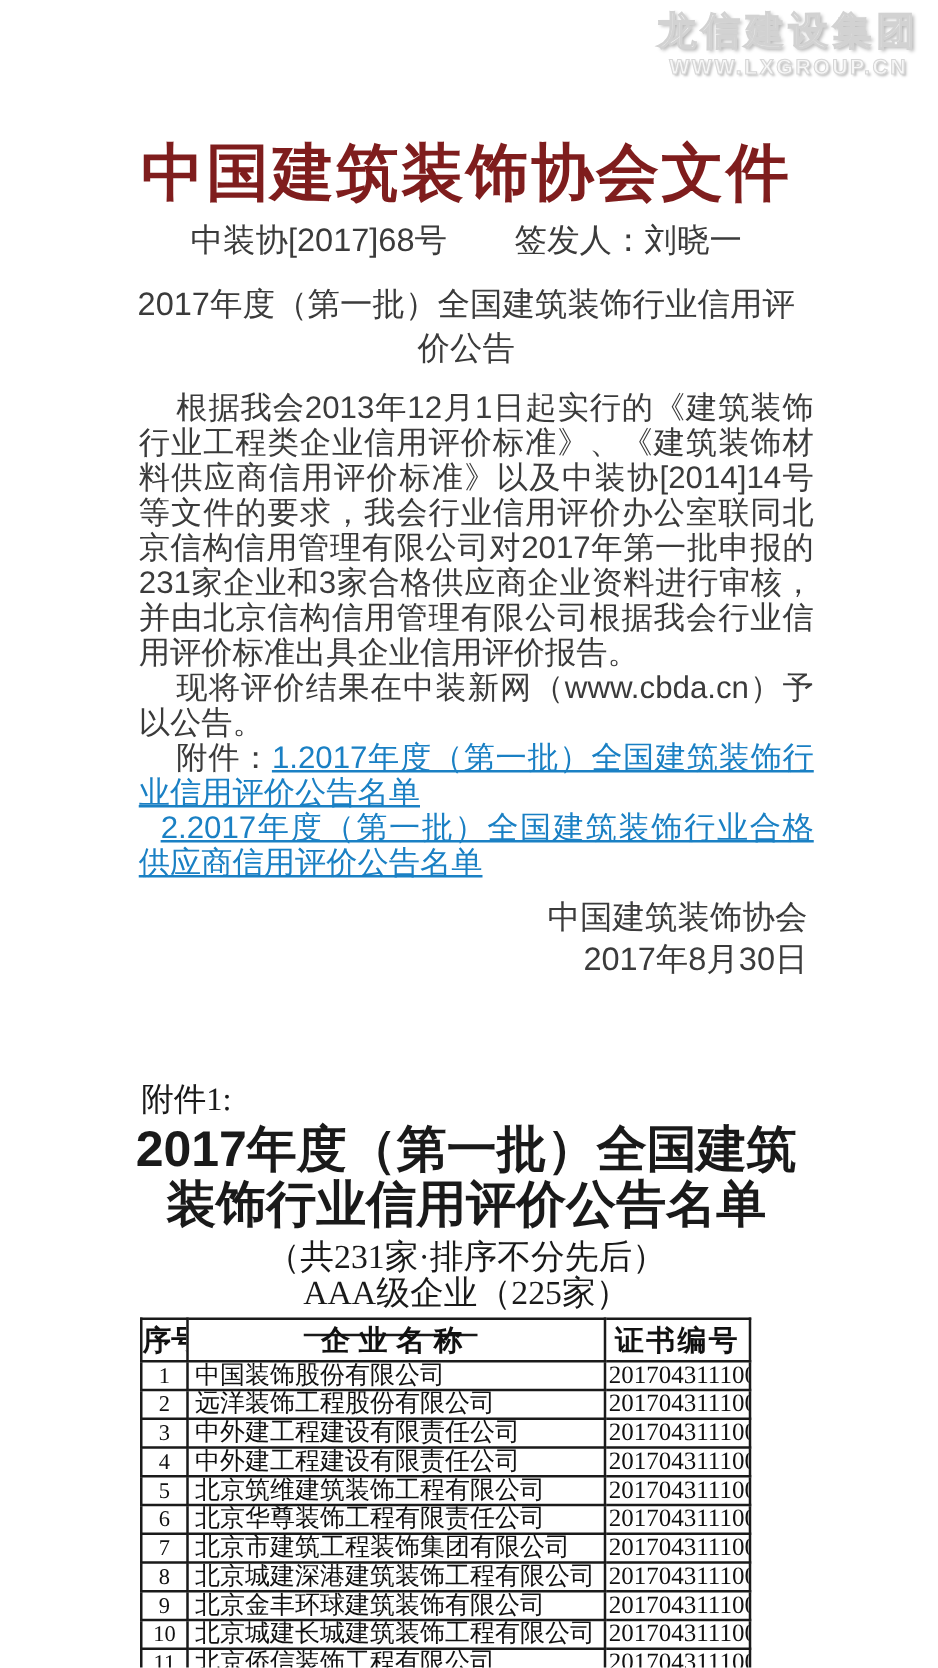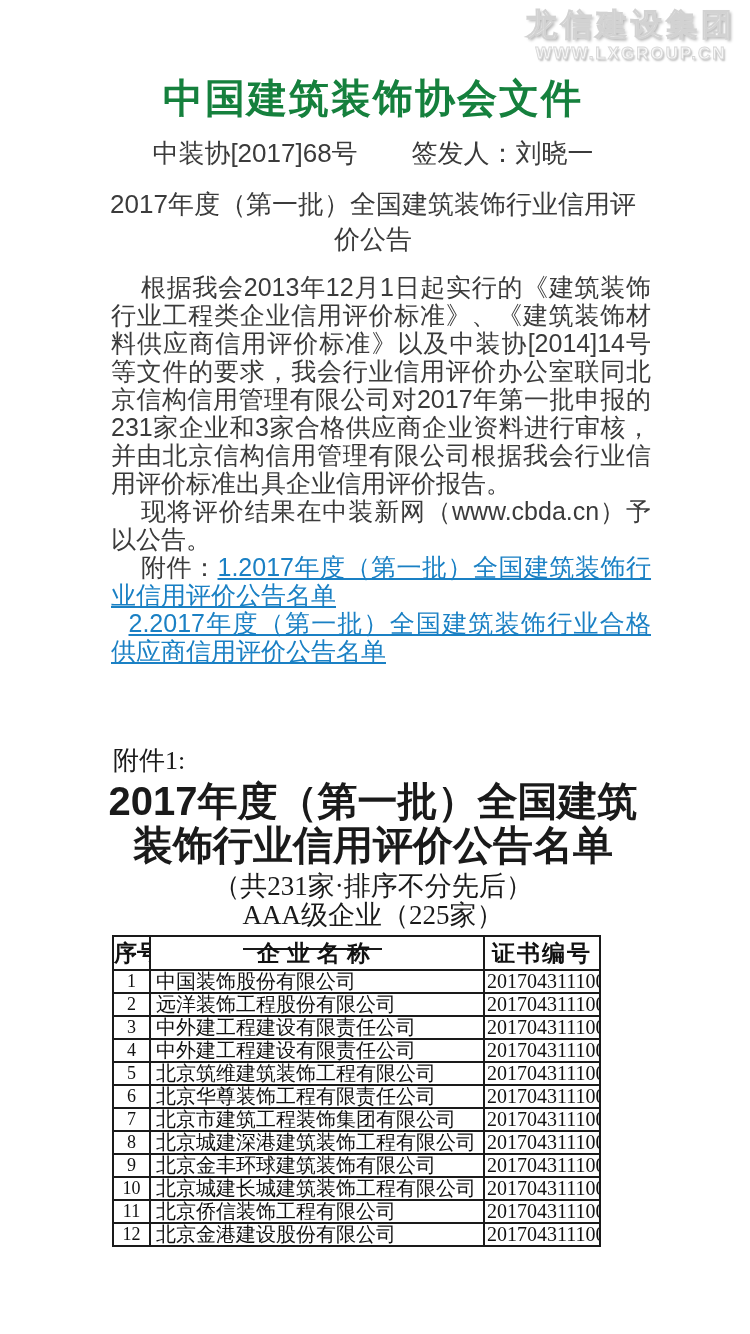--- a/index.html
+++ b/index.html
@@ -18,24 +18,24 @@
     text-shadow:2px 2px 3px #b3b3b3, -1px -1px 0 #ffffff;
   }
   .logo .logo-url{
     margin-top:3px;font-size:17px;font-weight:bold;letter-spacing:2px;
     color:#f7f7f7;-webkit-text-stroke:0.8px #d6d6d6;
     text-shadow:1.5px 1.5px 2px #bcbcbc;
     text-align:center;
   }
 
   .red-title{
-    margin:0;padding-top:73px;text-align:center;
+    margin:0;padding-top:112px;text-align:center;
     font-family:"Liberation Serif","DejaVu Serif",serif;
-    font-weight:bold;font-size:40px;line-height:52px;letter-spacing:2px;
-    color:#15803d;
+    font-weight:bold;font-size:50px;line-height:52px;letter-spacing:2px;
+    color:#7f1d1d;
   }
 
   .doc-no{margin-top:12px;text-align:center;font-size:26px;line-height:32px;color:#3b3b3b;}
   .doc-no .gap{display:inline-block;width:54px;}
 
   .subtitle{
     width:540px;margin:18px auto 0;text-align:center;
     font-size:26px;line-height:35px;font-weight:normal;color:#3b3b3b;
   }
 
@@ -98,20 +98,24 @@
 
   <h2 class="subtitle">2017年度（第一批）全国建筑装饰行业信用评价公告</h2>
 
   <div class="content">
     <p class="para first indent">根据我会2013年12月1日起实行的《建筑装饰行业工程类企业信用评价标准》、《建筑装饰材料供应商信用评价标准》以及中装协[2014]14号等文件的要求，我会行业信用评价办公室联同北京信构信用管理有限公司对2017年第一批申报的231家企业和3家合格供应商企业资料进行审核，并由北京信构信用管理有限公司根据我会行业信用评价标准出具企业信用评价报告。</p>
     <p class="para indent">现将评价结果在中装新网（www.cbda.cn）予以公告。</p>
     <p class="para indent"><span>附件：</span><a class="doc-link">1.2017年度（第一批）全国建筑装饰行业信用评价公告名单</a></p>
     <div class="para link2-line"><a class="doc-link">2.2017年度（第一批）全国建筑装饰行业合格供应商信用评价公告名单</a></div>
   </div>
 
+  <div class="signature">
+    <div>中国建筑装饰协会</div>
+    <div>2017年8月30日</div>
+  </div>
 
   <div class="attachment">
     <div class="att-label">附件1:</div>
     <div class="att-title">2017年度（第一批）全国建筑装饰行业信用评价公告名单</div>
     <div class="att-sub1">（共231家·排序不分先后）</div>
     <div class="att-sub2"><span class="u-line">AAA级企业</span><span>（225家）</span></div>
 
     <table class="company-table">
       <colgroup>
           <col class="c-idx">

